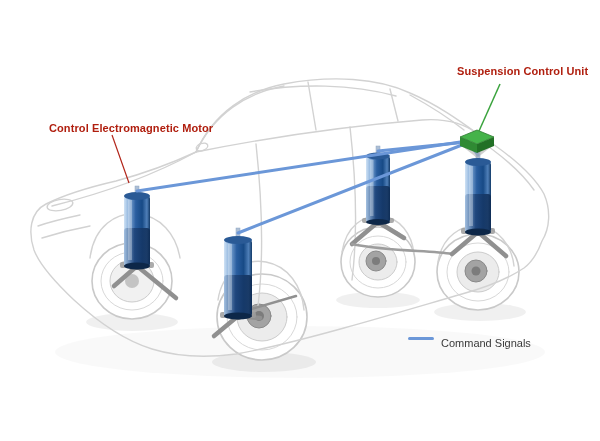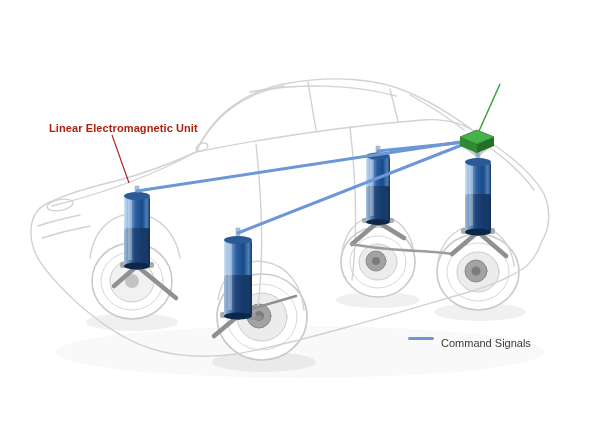--- a/index.html
+++ b/index.html
@@ -182,21 +182,22 @@
       <polygon points="462,146 477,153 492,146 477,158" fill="#b0b0b0" opacity="0.6"></polygon>
       <polygon points="460,137 477,144 477,153 460,146" fill="#2f8a33"></polygon>
       <polygon points="494,137 477,144 477,153 494,146" fill="#227026"></polygon>
       <polygon points="460,137 477,130 494,137 477,144" fill="#45b34a" stroke="#2d7a30" stroke-width="0.8"></polygon>
     </g>
 
     <path d="M 112 135 L 129 183" stroke="#b2251a" stroke-width="1.2" fill="none"></path>
     <path d="M 500 84 L 479 131" stroke="#3aa33d" stroke-width="1.5" fill="none"></path>
   </svg>
 
-  <div class="callout-label label-motor">Linear Electromagnetic Unit</div>
-
+  <div class="callout-label label-motor">Control Electromagnetic Motor</div>
+
+  <div class="callout-label label-unit">Suspension Control Unit</div>
 
   <div class="legend">
     <span class="legend-line"></span>
     <span>Command Signals</span>
   </div>
 
 </div>
 
 </body></html>

